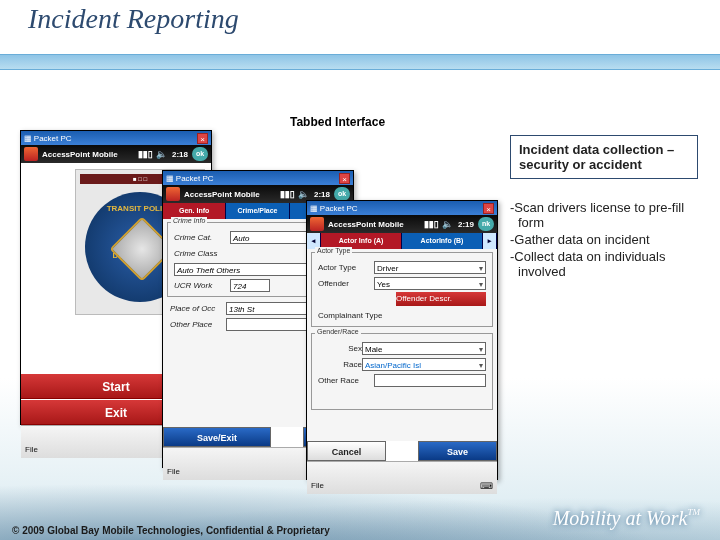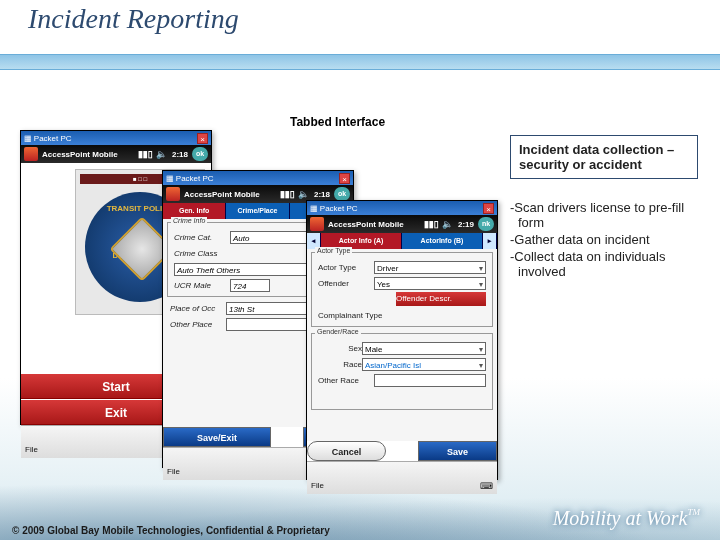--- a/index.html
+++ b/index.html
@@ -43,21 +43,21 @@
   .group-lg .lg { position: absolute; top: -6px; left: 3px; background: #f5f5f5; padding: 0 2px; font-size: 7px; color: #333; }
   .row { display: flex; align-items: center; height: 16px; padding: 1px 3px; }
   .row .lbl { width: 56px; font-size: 8px; color: #222; }
   .row .val { flex: 1; height: 13px; border: 1px solid #666; background: #fff; font-size: 8px; padding: 0 2px; line-height: 13px; overflow: hidden; white-space: nowrap; }
   .row .val.drop::after { content: "▾"; float: right; color: #555; }
   .bigbtn { height: 26px; background: linear-gradient(#d63838,#a81818); color: #fff; font-weight: bold; font-size: 12px; text-align: center; line-height: 26px; border-top: 1px solid #fff; border-bottom: 1px solid #800; }
   .btnrow { display: flex; gap: 32px; }
   .btnrow .b { flex: 1; height: 20px; text-align: center; line-height: 20px; font-size: 9px; font-weight: bold; border: 1px solid #666; }
   .b.blue { background: linear-gradient(#2a6ac6,#0a3a86); color: #fff; }
   .b.red { background: linear-gradient(#d63838,#a81818); color: #fff; }
-  .b.grey { background: linear-gradient(#fff,#ddd); color: #222; border-radius: 10px; }
+  .b.grey { background: linear-gradient(#fff,#ddd); color: #222; }
   .menubar { height: 16px; background: linear-gradient(#f5f5f5,#ddd); border-top: 1px solid #aaa; font-size: 8px; padding: 16px 4px; line-height: 16px; color: #111; display: flex; }
   .menubar .sp { flex: 1; }
   .menubar .kbd { font-size: 9px; }
   .circle { width: 110px; height: 110px; border-radius: 55px; background: radial-gradient(#2a5ea8,#0a2d58); margin: 8px auto; position: relative; color: #e5b83e; font-weight: bold; text-align: center; font-size: 8px; padding-top: 12px; }
   .circle .dept { font-size: 8px; color: #e5b83e; margin-top: 38px; }
   .circle::after { content: ""; position: absolute; left: 34px; top: 34px; width: 42px; height: 42px; background: radial-gradient(#e6e6e6,#aaa); border-radius: 4px; transform: rotate(45deg); border: 2px solid #d0a030; }
 </style>
 </head>
 <body>
 
@@ -136,21 +136,21 @@
           <span class="lbl">Crime Cat.</span>
           <span class="val drop">Auto</span>
         </div>
         <div class="row">
           <span class="lbl">Crime Class</span>
         </div>
         <div class="row">
           <span class="val drop" style="margin-left:0">Auto Theft Others</span>
         </div>
         <div class="row">
-          <span class="lbl">UCR Male</span>
+          <span class="lbl">UCR Work</span>
           <span class="val" style="flex:0 0 40px">724</span>
         </div>
       </div>
       <div class="row">
         <span class="lbl">Place of Occ</span>
         <span class="val drop">13th St</span>
       </div>
       <div class="row">
         <span class="lbl">Other Place</span>
         <span class="val"></span>

